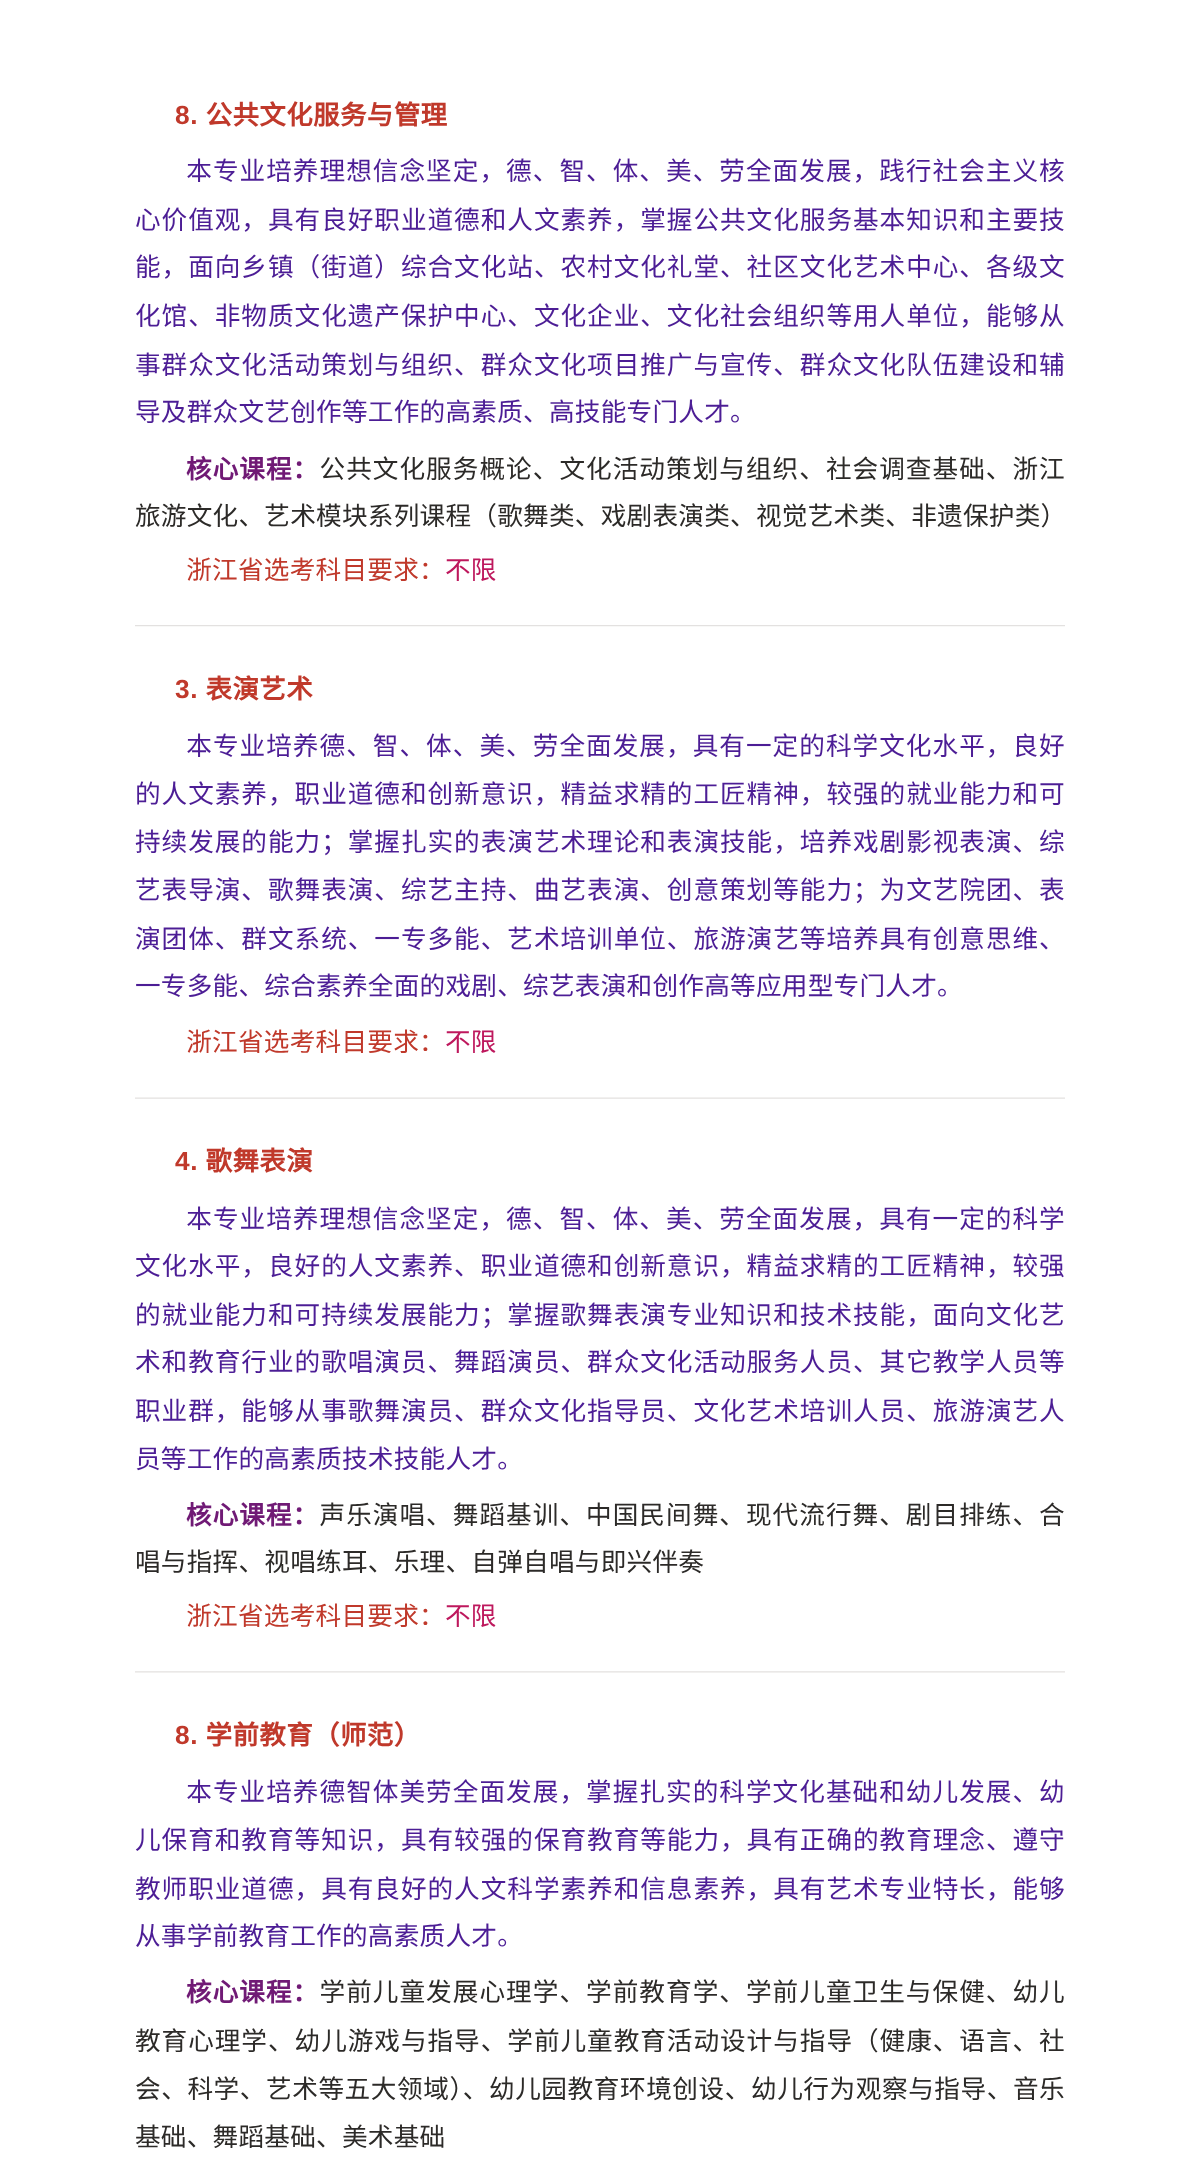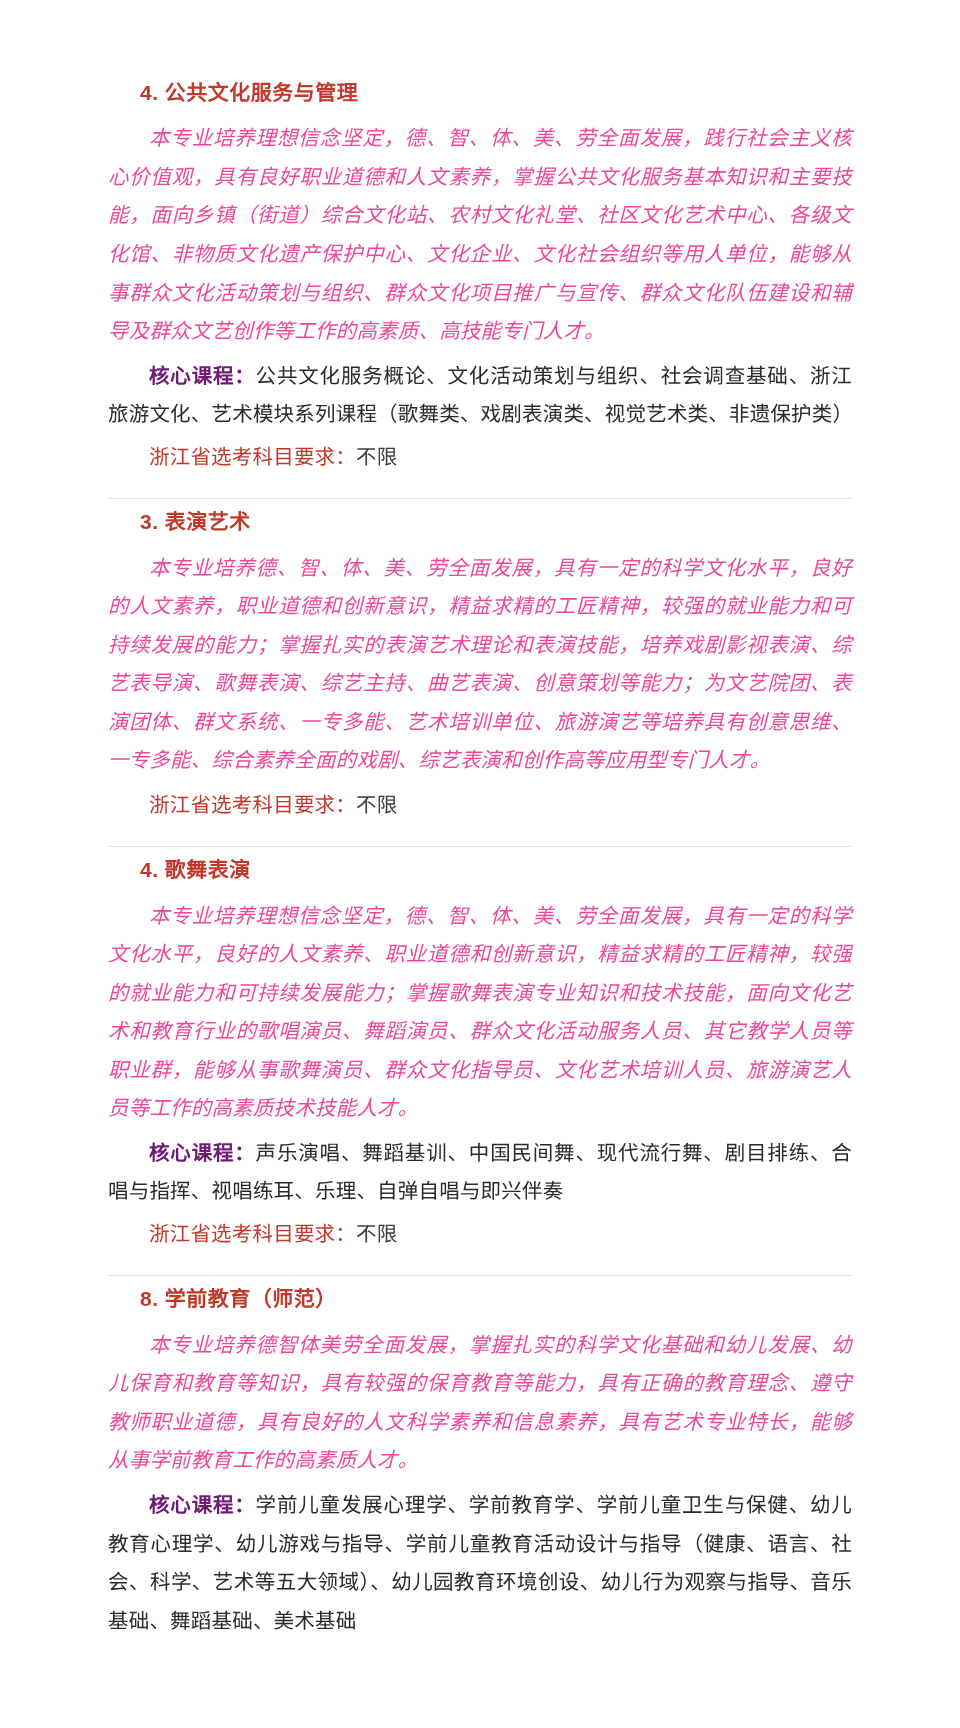--- a/index.html
+++ b/index.html
@@ -19,41 +19,40 @@
     width: 960px;
     min-height: 1728px;
     box-sizing: border-box;
     padding: 78px 108px 40px 108px;
     background: #ffffff;
   }
   .section {
     padding-bottom: 22px;
   }
   .section + .section {
-    padding-top: 8px;
+    padding-top: 36px;
     border-top: 1px solid #e3e1e0;
   }
   .sec-title {
     color: #c0392b;
     font-size: 21px;
     font-weight: bold;
     letter-spacing: 0.5px;
     margin: 0 0 12px 32px;
     line-height: 1.4;
   }
   .para {
     font-size: 20.5px;
     line-height: 1.88;
     margin: 0 0 6px 0;
     text-align: justify;
     text-justify: inter-ideograph;
     text-indent: 2em;
-    color: #ec4899;
+    color: #4c1d95;
     letter-spacing: 0.2px;
-    font-style: italic;
   }
   .core {
     font-size: 20.5px;
     line-height: 1.88;
     margin: 0 0 4px 0;
     text-align: justify;
     text-justify: inter-ideograph;
     text-indent: 2em;
     color: #2c2a28;
     letter-spacing: 0.2px;
@@ -66,30 +65,31 @@
     font-size: 20.5px;
     line-height: 1.88;
     margin: 0;
     text-indent: 2em;
     letter-spacing: 0.2px;
   }
   .req .lbl {
     color: #c0392b;
   }
   .req .val {
-    color: #404040;
+    color: #be185d;
+    font-family: Liberation Mono, monospace;
   }
 </style>
 </head>
 <body>
 
 <div class="page">
 
   <div class="section">
-    <h2 class="sec-title">4. 公共文化服务与管理</h2>
+    <h2 class="sec-title">8. 公共文化服务与管理</h2>
     <p class="para">本专业培养理想信念坚定，德、智、体、美、劳全面发展，践行社会主义核心价值观，具有良好职业道德和人文素养，掌握公共文化服务基本知识和主要技能，面向乡镇（街道）综合文化站、农村文化礼堂、社区文化艺术中心、各级文化馆、非物质文化遗产保护中心、文化企业、文化社会组织等用人单位，能够从事群众文化活动策划与组织、群众文化项目推广与宣传、群众文化队伍建设和辅导及群众文艺创作等工作的高素质、高技能专门人才。</p>
     <p class="core"><span class="lbl">核心课程：</span><span class="val">公共文化服务概论、文化活动策划与组织、社会调查基础、浙江旅游文化、艺术模块系列课程（歌舞类、戏剧表演类、视觉艺术类、非遗保护类）</span></p>
     <p class="req"><span class="lbl">浙江省选考科目要求：</span><span class="val">不限</span></p>
   </div>
 
   <div class="section">
     <h2 class="sec-title">3. 表演艺术</h2>
     <p class="para">本专业培养德、智、体、美、劳全面发展，具有一定的科学文化水平，良好的人文素养，职业道德和创新意识，精益求精的工匠精神，较强的就业能力和可持续发展的能力；掌握扎实的表演艺术理论和表演技能，培养戏剧影视表演、综艺表导演、歌舞表演、综艺主持、曲艺表演、创意策划等能力；为文艺院团、表演团体、群文系统、一专多能、艺术培训单位、旅游演艺等培养具有创意思维、一专多能、综合素养全面的戏剧、综艺表演和创作高等应用型专门人才。</p>
     <p class="req"><span class="lbl">浙江省选考科目要求：</span><span class="val">不限</span></p>
   </div>

